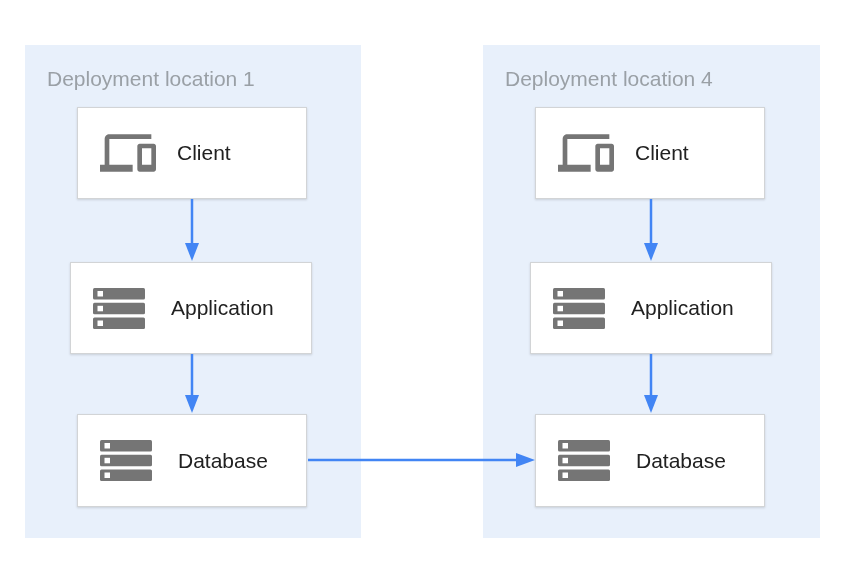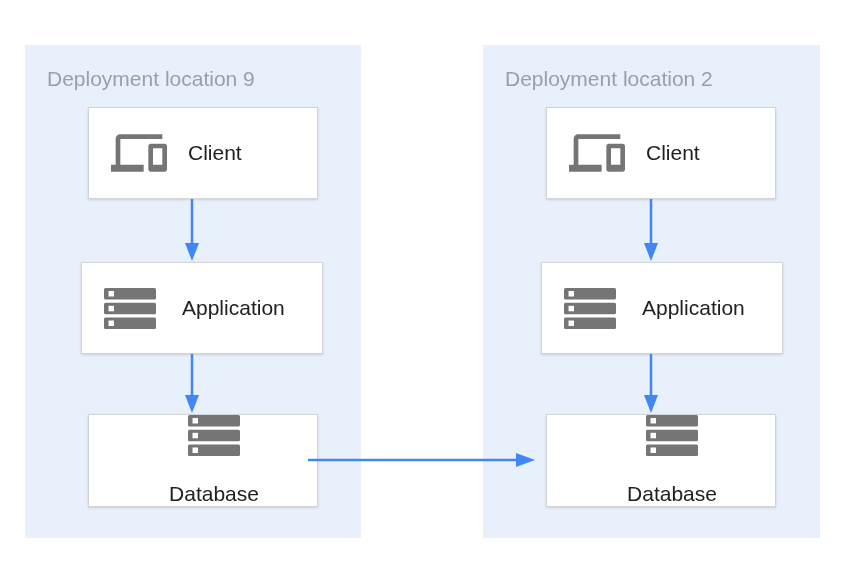--- a/index.html
+++ b/index.html
@@ -36,26 +36,25 @@
   }
   .node{
     position:absolute;
     background:var(--node-bg);
     border:1px solid var(--node-border);
     box-shadow:0 1px 2px rgba(60,64,67,0.18);
     display:flex;
     align-items:center;
     padding-left:22px;
     gap:21px;
-    margin-left:11px;
   }
   .node.server{gap:26px;}
   .node-client {left:52px;top:62px;width:230px;height:92px;}
   .node-app    {left:45px;top:217px;width:242px;height:92px;}
-  .node-db     {left:52px;top:369px;width:230px;height:93px;flex-direction:column;}
+  .node-db     {left:52px;top:369px;width:230px;height:93px;}
   .loc2 .node-app{left:47px;}
   .node-label{
     font-size:21px;
     color:var(--label-dark);
     white-space:nowrap;
   }
   .icon{flex:0 0 auto;display:block;}
   .icon path, .icon rect.bar{fill:var(--icon-gray);}
   .icon rect.led{fill:#ffffff;}
   svg.arrows{
@@ -65,21 +64,21 @@
   }
   svg.arrows line{stroke:var(--arrow-blue);stroke-width:2.5;}
   svg.arrows polygon{fill:var(--arrow-blue);}
 </style>
 </head>
 <body>
 
 <div class="canvas">
 
   <section class="panel loc1">
-    <div class="panel-title">Deployment location 9</div>
+    <div class="panel-title">Deployment location 1</div>
 
     <div class="node node-client">
       <svg class="icon" width="56" height="56" viewBox="0 0 24 24">
         <path d="M4 6h18V4H4c-1.1 0-2 .9-2 2v11H0v3h14v-3H4V6zm19 2h-6c-.55 0-1 .45-1 1v10c0 .55.45 1 1 1h6c.55 0 1-.45 1-1V9c0-.55-.45-1-1-1zm-1 9h-4v-7h4v7z"></path>
       </svg>
       <span class="node-label">Client</span>
     </div>
 
     <div class="node node-app server">
       <svg class="icon" width="52" height="41" viewBox="0 0 52 41">
@@ -100,21 +99,21 @@
         <rect class="bar" x="0" y="29.5" width="52" height="11.5" rx="1.5"></rect>
         <rect class="led" x="4.5" y="3" width="5.5" height="5.5"></rect>
         <rect class="led" x="4.5" y="17.8" width="5.5" height="5.5"></rect>
         <rect class="led" x="4.5" y="32.5" width="5.5" height="5.5"></rect>
       </svg>
       <span class="node-label">Database</span>
     </div>
   </section>
 
   <section class="panel loc2">
-    <div class="panel-title">Deployment location 2</div>
+    <div class="panel-title">Deployment location 4</div>
 
     <div class="node node-client">
       <svg class="icon" width="56" height="56" viewBox="0 0 24 24">
         <path d="M4 6h18V4H4c-1.1 0-2 .9-2 2v11H0v3h14v-3H4V6zm19 2h-6c-.55 0-1 .45-1 1v10c0 .55.45 1 1 1h6c.55 0 1-.45 1-1V9c0-.55-.45-1-1-1zm-1 9h-4v-7h4v7z"></path>
       </svg>
       <span class="node-label">Client</span>
     </div>
 
     <div class="node node-app server">
       <svg class="icon" width="52" height="41" viewBox="0 0 52 41">

